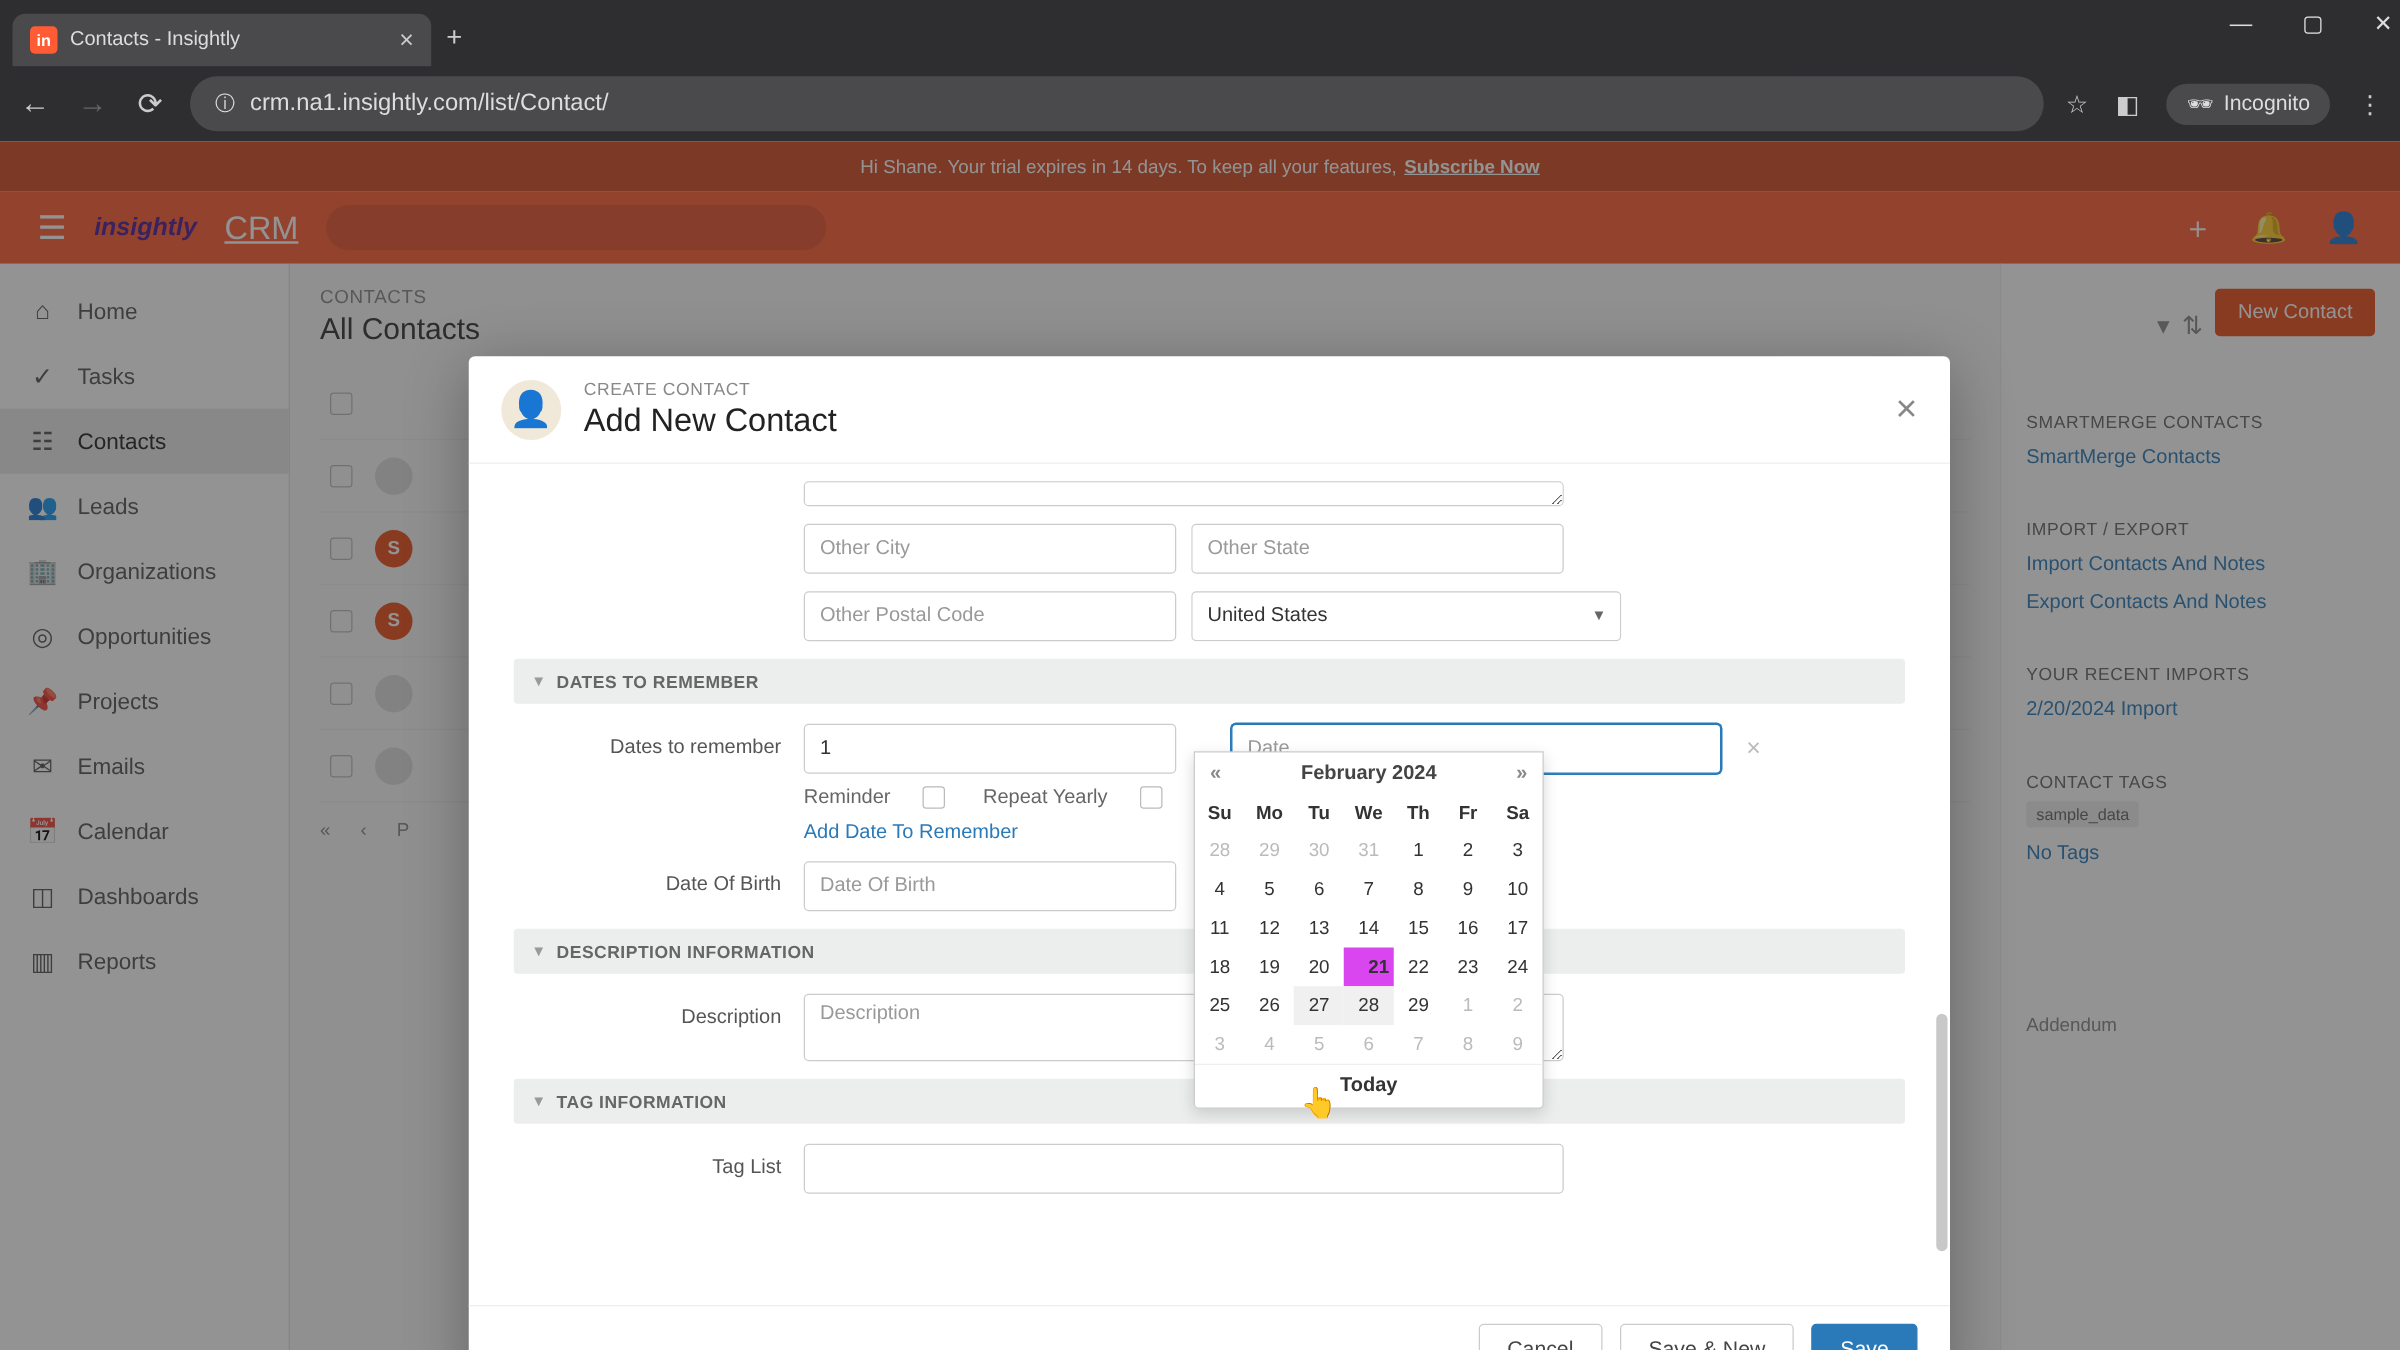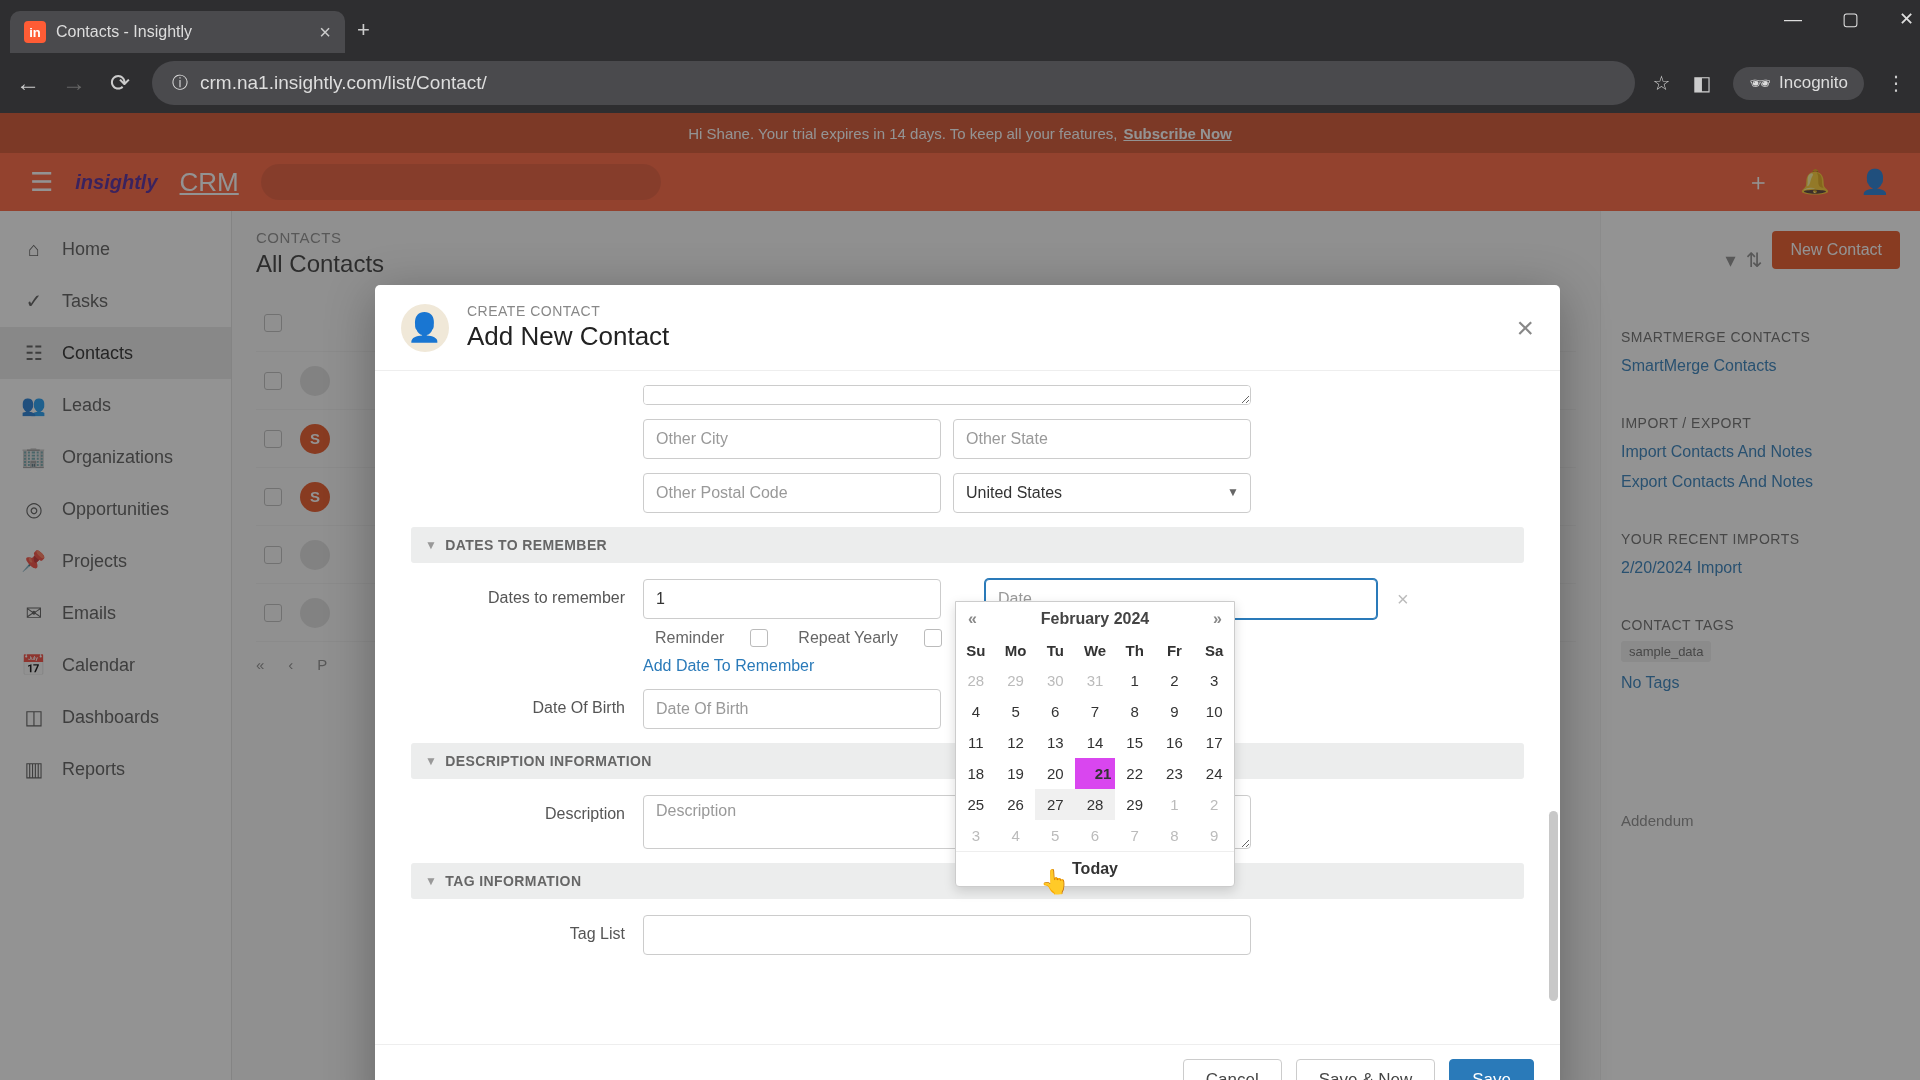--- a/index.html
+++ b/index.html
@@ -298,40 +298,40 @@
         <div class="fld-label"></div>
         <div class="fld-inputs">
           <input class="inp w-med" placeholder="Other City" style="">
           <input class="inp w-med" placeholder="Other State" style="">
         </div>
       </div>
       <div class="fld-row">
         <div class="fld-label"></div>
         <div class="fld-inputs">
           <input class="inp w-med" placeholder="Other Postal Code" style="">
-          <div class="select" style="width:298px;">
+          <div class="select" style="width:344px;">
             <input class="inp" style="width: 100%;" readonly="" value="United States">
           </div>
         </div>
       </div>
 
       <div class="section-bar">
         <span class="section-chev">▼</span>
         <span>DATES TO REMEMBER</span>
       </div>
 
       <div class="fld-row">
         <div class="fld-label">Dates to remember</div>
         <div class="fld-inputs" style="flex-direction:column; align-items:flex-start; gap:10px;">
           <div style="display:flex; gap:12px; align-items:center;">
             <input class="inp w-med" value="1" style="">
             <input class="inp focused" style="width: 392px;" placeholder="Date">
             <span class="remove-x">×</span>
           </div>
-          <div style="display:flex; gap:10px; align-items:flex-start;margin-left:12px;">
+          <div style="display:flex; gap:10px; align-items:flex-start;">
             <span class="chk-label">Reminder</span>
             <span class="chk"></span>
             <span class="chk-label" style="margin-left:20px;">Repeat Yearly</span>
             <span class="chk"></span>
           </div>
           <span class="link-blue">Add Date To Remember</span>
         </div>
       </div>
 
       <div class="fld-row">

